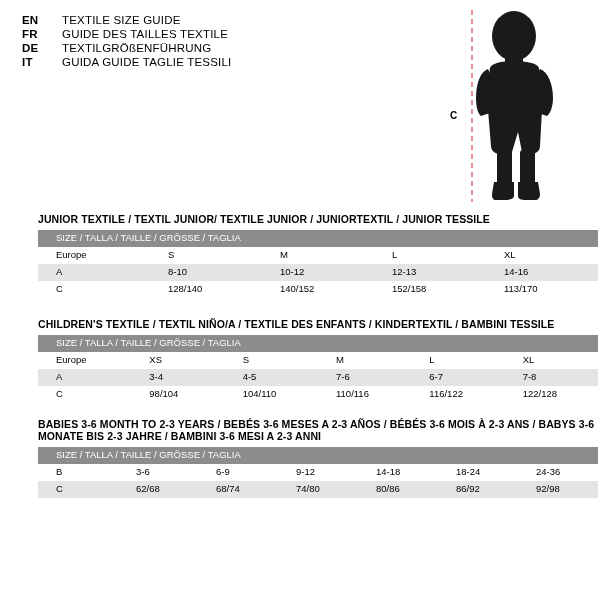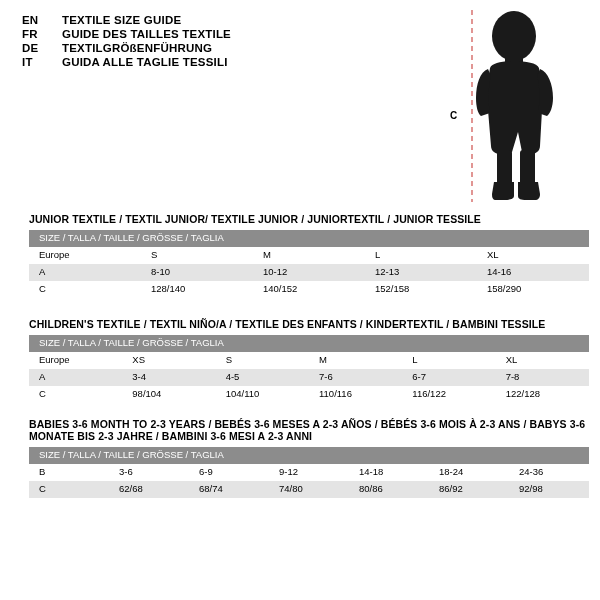--- a/index.html
+++ b/index.html
@@ -34,21 +34,21 @@
     margin-bottom: 2px;
   }
   .lang-code {
     width: 40px;
     font-size: 11.5px;
     font-weight: bold;
     letter-spacing: 0.2px;
   }
   .lang-title {
     font-size: 11.5px;
-    font-weight: bold;
+    font-weight: normal;
     letter-spacing: 0.2px;
     text-align: center;
   }
 
   
   .figure {
     position: absolute;
     top: 6px;
     left: 450px;
     width: 140px;
@@ -61,37 +61,37 @@
     position: absolute;
     left: 0px;
     top: 104px;
     font-size: 10px;
     font-weight: bold;
   }
 
   
   .section {
     position: absolute;
-    left: 29px;
+    left: 38px;
     width: 560px;
   }
   .section-title {
     font-size: 10.5px;
     font-weight: bold;
     margin-bottom: 5px;
     letter-spacing: 0.1px;
   }
   table.size-table {
     border-collapse: collapse;
     width: 100%;
     table-layout: fixed;
   }
   table.size-table td {
     font-size: 9.5px;
-    padding: 3px 0 3px 10px;
+    padding: 3px 0 3px 18px;
     vertical-align: middle;
     line-height: 1.15;
   }
   tr.head-row td {
     background: #8c8c8c;
     color: #ffffff;
     font-size: 9.5px;
     font-weight: normal;
   }
   tr.alt-row td {
@@ -128,21 +128,21 @@
     <div class="header-row">
       <span class="lang-code">FR</span>
       <span class="lang-title">GUIDE DES TAILLES TEXTILE</span>
     </div>
     <div class="header-row">
       <span class="lang-code">DE</span>
       <span class="lang-title">TEXTILGRÖßENFÜHRUNG</span>
     </div>
     <div class="header-row">
       <span class="lang-code">IT</span>
-      <span class="lang-title">GUIDA ALLE TAGLIE TESSILI</span>
+      <span class="lang-title">GUIDA GUIDE TAGLIE TESSILI</span>
     </div>
   </div>
 
   <div class="figure">
     <span class="c-label">C</span>
     <svg width="140" height="200" viewBox="0 0 140 200">
 
       <line x1="22" y1="4" x2="22" y2="196" stroke="#c9403c" stroke-width="1.1" stroke-dasharray="5,4"></line>
       <g fill="#1a1a1a">
 
@@ -188,21 +188,21 @@
         <td>8-10</td>
         <td>10-12</td>
         <td>12-13</td>
         <td>14-16</td>
       </tr>
       <tr class="plain-row">
         <td style="width:92px;">C</td>
         <td>128/140</td>
         <td>140/152</td>
         <td>152/158</td>
-        <td>158/290</td>
+        <td>113/170</td>
       </tr>
     </tbody>
       </table>
   </div>
 
   <div class="section" style="top:318px;">
     <div class="section-title">CHILDREN'S TEXTILE / TEXTIL NIÑO/A / TEXTILE DES ENFANTS / KINDERTEXTIL / BAMBINI TESSILE</div>
     <table class="size-table">
       <tbody>
           <tr class="head-row">

